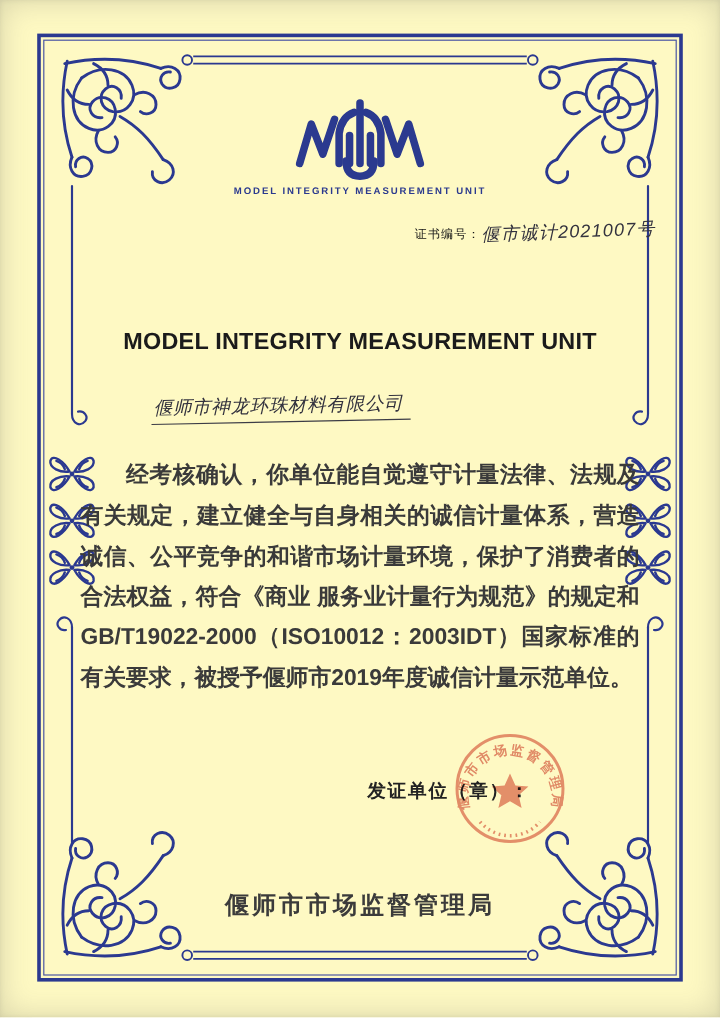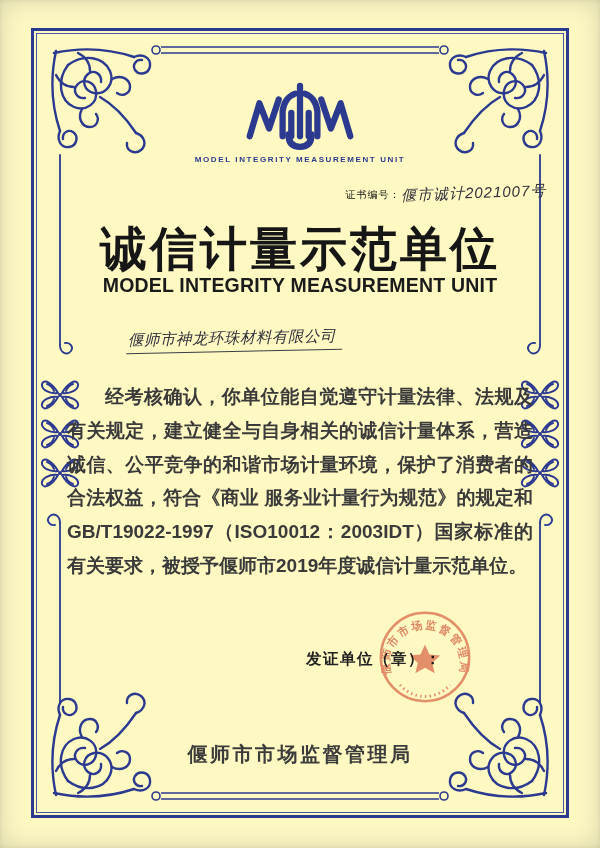--- a/index.html
+++ b/index.html
@@ -323,28 +323,27 @@
         <path d="M48,62 q0,13 12,13 q12,0 12,-13"></path>
       </g>
     </svg>
     <div class="logo-caption">MODEL INTEGRITY MEASUREMENT UNIT</div>
   </div>
 
   <div class="cert-no">
     <span class="cert-no-label">证书编号：</span><span class="cert-no-value">偃市诚计2021007号</span>
   </div>
 
-  <div class="title-cn">诚信计量示范单位</div>
   <div class="title-en">MODEL INTEGRITY MEASUREMENT UNIT</div>
 
   <div class="company-line">
     <span class="company-name">偃师市神龙环珠材料有限公司</span>
   </div>
 
-  <p class="body-text">经考核确认，你单位能自觉遵守计量法律、法规及有关规定，建立健全与自身相关的诚信计量体系，营造诚信、公平竞争的和谐市场计量环境，保护了消费者的合法权益，符合《商业 服务业计量行为规范》的规定和GB/T19022-1997（ISO10012：2003IDT）国家标准的有关要求，被授予偃师市2019年度诚信计量示范单位。</p>
+  <p class="body-text">经考核确认，你单位能自觉遵守计量法律、法规及有关规定，建立健全与自身相关的诚信计量体系，营造诚信、公平竞争的和谐市场计量环境，保护了消费者的合法权益，符合《商业 服务业计量行为规范》的规定和GB/T19022-2000（ISO10012：2003IDT）国家标准的有关要求，被授予偃师市2019年度诚信计量示范单位。</p>
 
   <div class="issue-line">发证单位（章）：</div>
 
   <svg class="seal" viewBox="0 0 100 100">
     <circle cx="50" cy="50" r="46" fill="none" stroke="#e2897f" stroke-width="2.6"></circle>
     <polygon points="50,37 54.7,47.4 66,48.4 57.5,55.9 60.1,67 50,61.1 39.9,67 42.5,55.9 34,48.4 45.3,47.4" fill="#e2897f"></polygon>
     <path id="sealArc" d="M 14,66 A 37,37 0 1 1 86,66" fill="none"></path>
     <text font-size="11.5" fill="#df837a" letter-spacing="2.2" font-family="Liberation Sans, DejaVu Sans, sans-serif" font-weight="bold">
       <textPath href="#sealArc" startOffset="50%" text-anchor="middle">偃师市市场监督管理局</textPath>
     </text>

